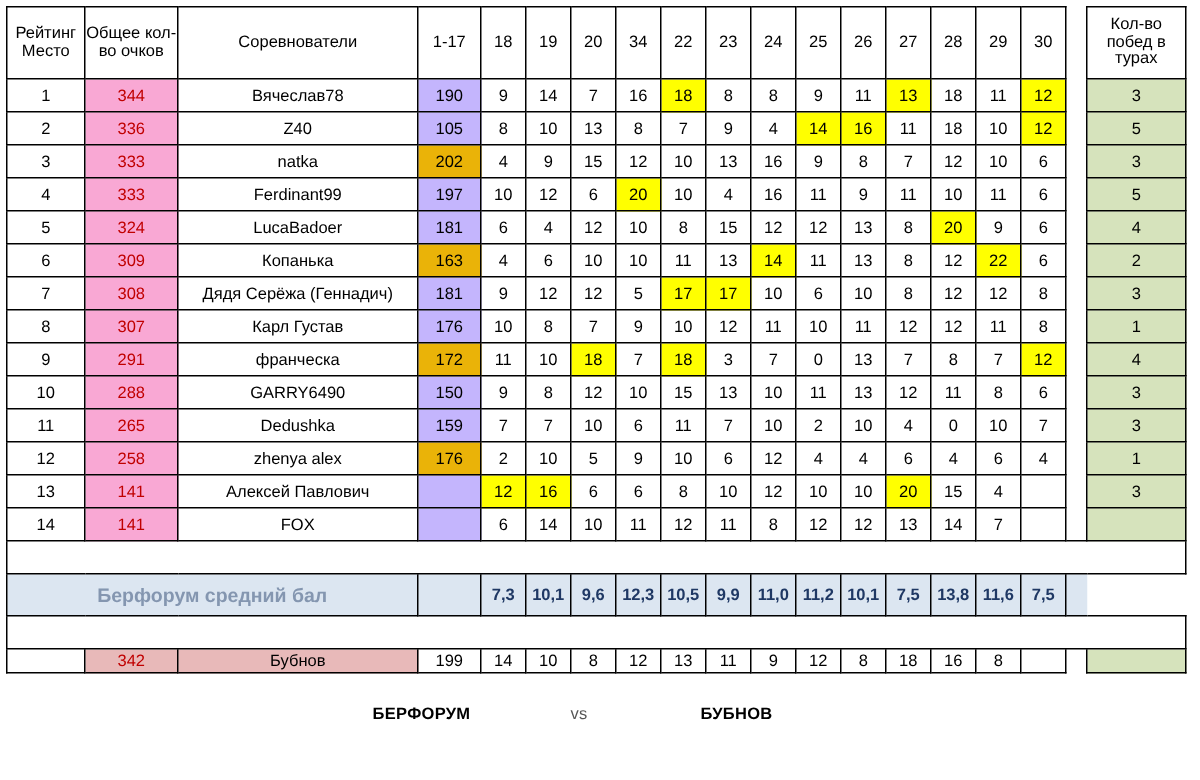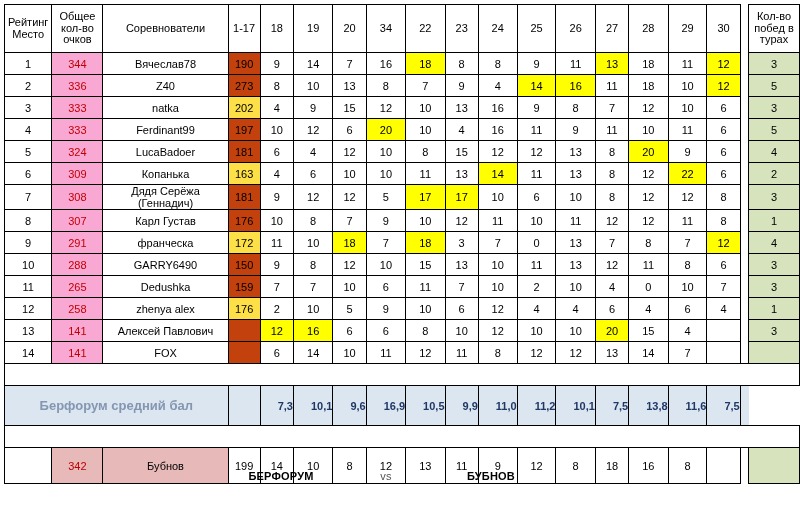--- a/index.html
+++ b/index.html
@@ -61,64 +61,63 @@
   }
   td.rank {
     font-weight: bold;
   }
   td.pts {
     background: #f9a8d4;
     font-weight: bold;
     color: #c00000;
   }
   td.c117 {
-    background: #c2410c;
+    background: #c4b5fd;
   }
   td.c117.shade {
-    background: #fde047;
+    background: #eab308;
     margin-top: 28px;
   }
   td.hl {
     background: #ffff00;
     font-weight: bold;
   }
   td.wins {
     background: #d6e3bc;
     font-weight: bold;
   }
   .spacer-row td {
     border: none;
     height: 8px;
     background: #ffffff;
   }
   tr.avg td {
     background: #dce6f1;
     font-weight: bold;
     color: #33475b;
-    height: 40px;
+    height: 28px;
   }
   tr.avg td.avg-label {
     text-align: center;
     color: #8496b0;
     font-size: 13px;
     font-weight: bold;
   }
   tr.avg td.avg-val {
     color: #1f3864;
     font-size: 11px;
     font-weight: bold;
     background: #dce6f1;
-    padding-left: 17px;
   }
   tr.avg td.no-b {
     border: none;
     background: #ffffff;
   }
   tr.bub td {
-    height: 36px;
+    height: 16px;
   }
   td.bub-pts {
     background: #e8b9b9;
     font-weight: bold;
     color: #c00000;
   }
   td.bub-name {
     background: #e8b9b9;
     font-weight: bold;
     text-align: center;
@@ -223,21 +222,21 @@
           <td>18</td>
           <td>11</td>
           <td class="hl">12</td>
           <td class="c-gap"></td>
           <td class="wins">3</td>
         </tr>
         <tr>
           <td class="rank">2</td>
           <td class="pts">336</td>
           <td class="name">Z40</td>
-          <td class="c117">273</td>
+          <td class="c117">105</td>
           <td>8</td>
           <td>10</td>
           <td>13</td>
           <td>8</td>
           <td>7</td>
           <td>9</td>
           <td>4</td>
           <td class="hl">14</td>
           <td class="hl">16</td>
           <td>11</td>
@@ -501,21 +500,21 @@
         </tr>
         <tr class="spacer-row">
           <td colspan="19"></td>
         </tr>
         <tr class="avg">
           <td class="avg-label" colspan="3">Берфорум средний бал</td>
           <td></td>
           <td class="avg-val">7,3</td>
           <td class="avg-val">10,1</td>
           <td class="avg-val">9,6</td>
-          <td class="avg-val">16,9</td>
+          <td class="avg-val">12,3</td>
           <td class="avg-val">10,5</td>
           <td class="avg-val">9,9</td>
           <td class="avg-val">11,0</td>
           <td class="avg-val">11,2</td>
           <td class="avg-val">10,1</td>
           <td class="avg-val">7,5</td>
           <td class="avg-val">13,8</td>
           <td class="avg-val">11,6</td>
           <td class="avg-val">7,5</td>
           <td class="c-gap"></td>

